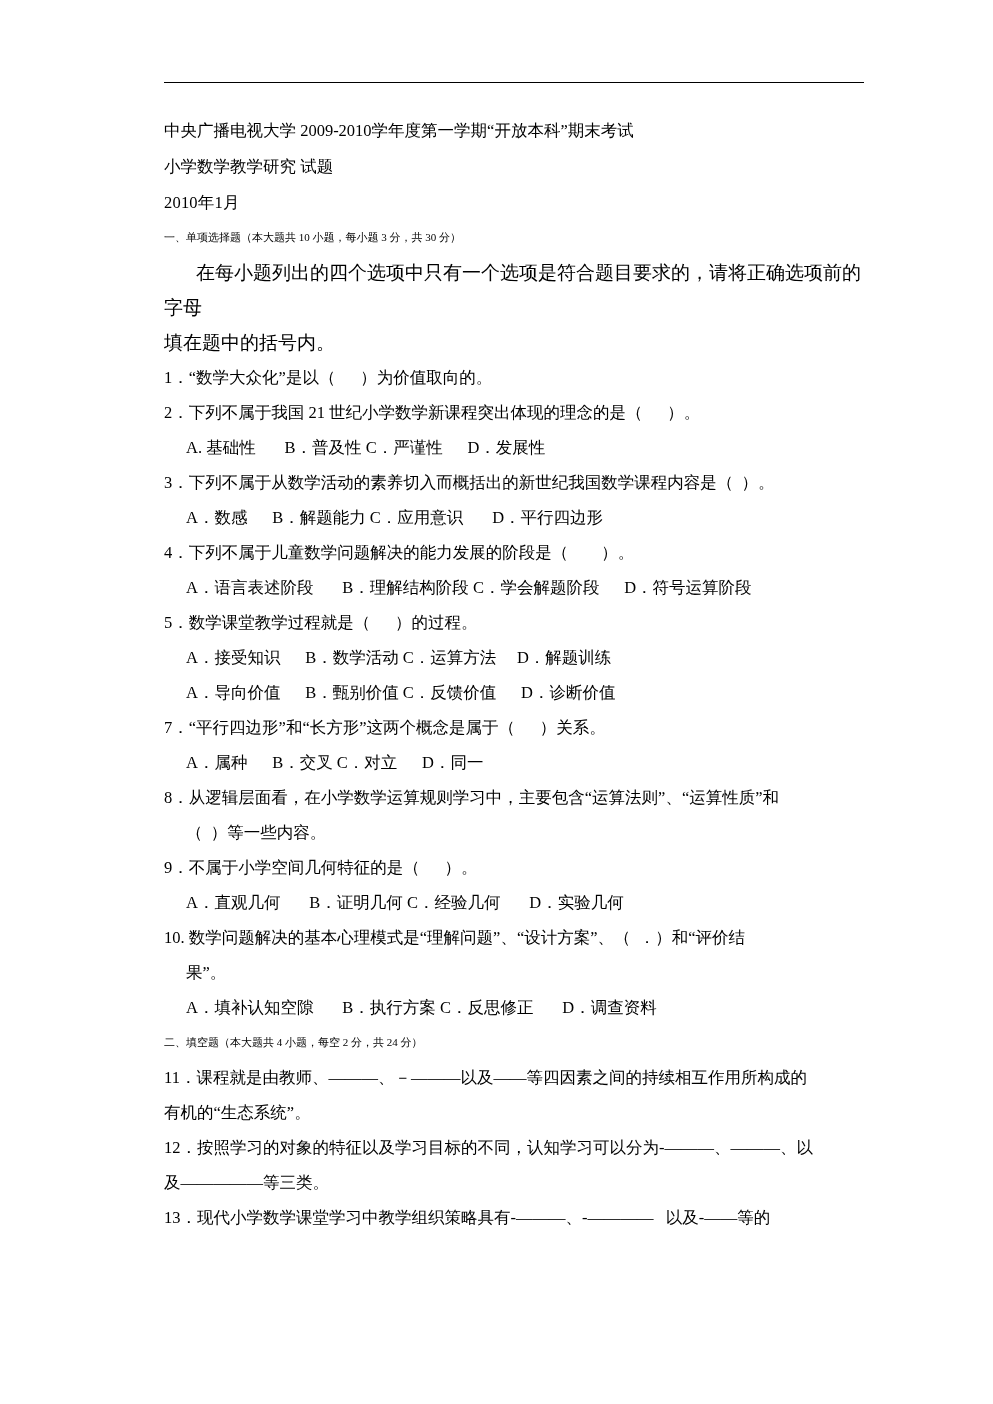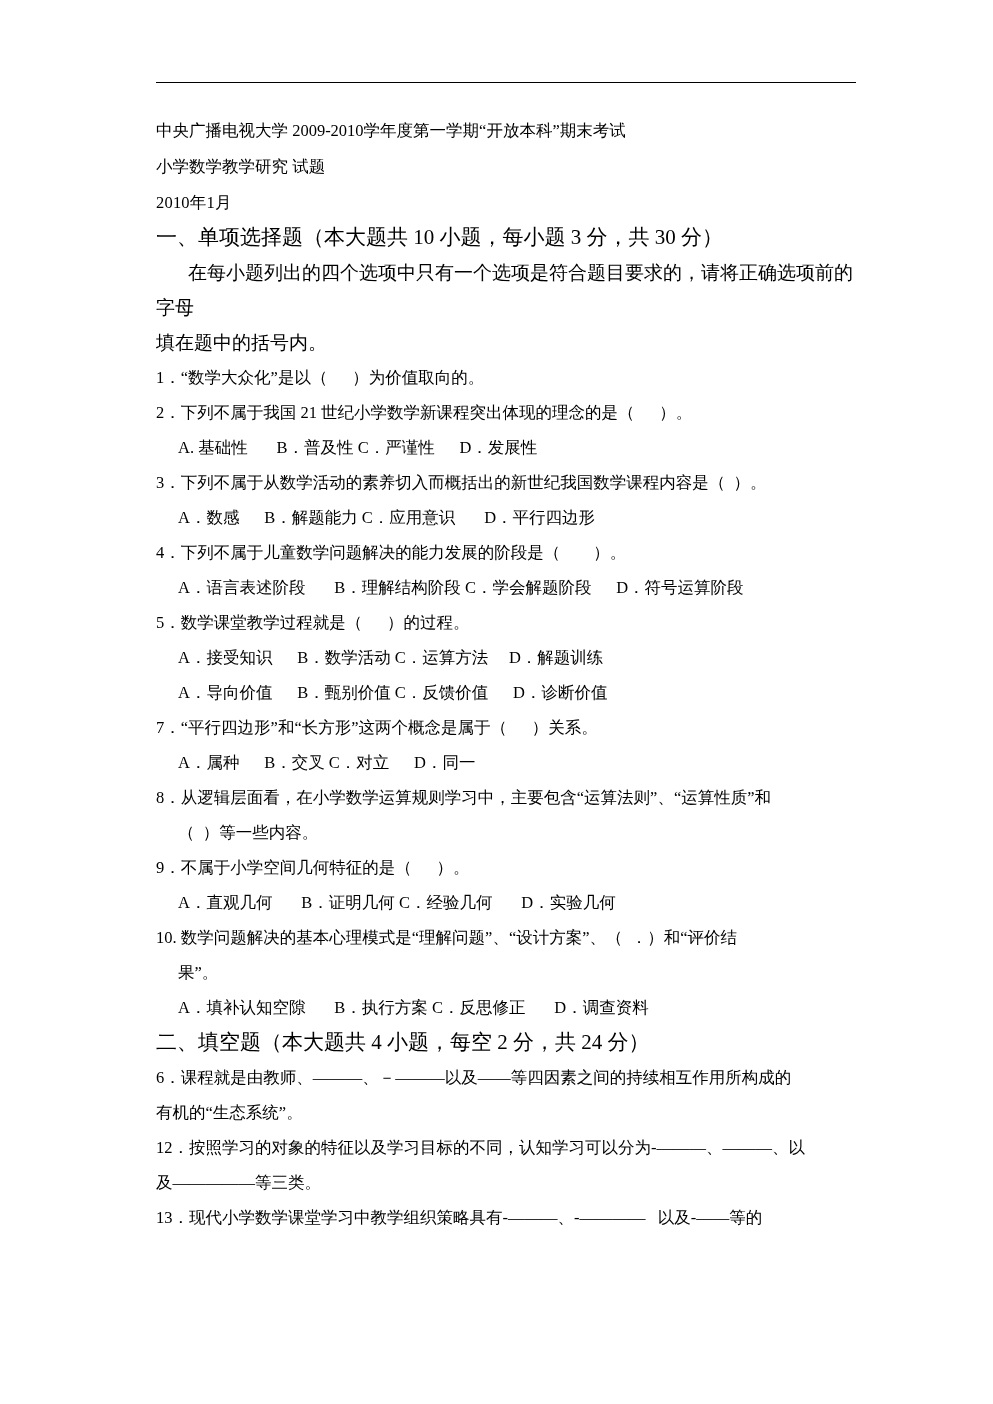--- a/index.html
+++ b/index.html
@@ -16,21 +16,21 @@
   .page {
     position: relative;
     width: 993px;
     height: 1404px;
     box-sizing: border-box;
     padding: 0;
     overflow: hidden;
   }
   .content {
     position: absolute;
-    left: 156px;
+    left: 164px;
     top: 82px;
     width: 700px;
   }
   .rule {
     border-top: 1px solid #000;
     width: 700px;
     margin: 0 0 30px 0;
     height: 0;
   }
   .line {
@@ -58,21 +58,21 @@
     line-height: 35px;
     white-space: pre-wrap;
   }
   .q-cont {
     font-size: 16.5px;
     line-height: 35px;
     padding-left: 22px;
     white-space: pre-wrap;
   }
   .section-head {
-    font-size: 21px;
+    font-size: 11px;
     line-height: 35px;
     white-space: pre-wrap;
   }
   .wrap-line {
     font-size: 19px;
     line-height: 35px;
     white-space: pre-wrap;
   }
 </style>
 </head>
@@ -115,21 +115,21 @@
 
     <div class="q-line">9．不属于小学空间几何特征的是（      ）。</div>
     <div class="opt-line">A．直观几何       B．证明几何 C．经验几何       D．实验几何</div>
 
     <div class="q-line">10. 数学问题解决的基本心理模式是“理解问题”、“设计方案”、（  ．）和“评价结</div>
     <div class="q-cont">果”。</div>
     <div class="opt-line">A．填补认知空隙       B．执行方案 C．反思修正       D．调查资料</div>
 
     <div class="section-head">二、填空题（本大题共 4 小题，每空 2 分，共 24 分）</div>
 
-    <div class="q-line">6．课程就是由教师、———、－———以及——等四因素之间的持续相互作用所构成的</div>
+    <div class="q-line">11．课程就是由教师、———、－———以及——等四因素之间的持续相互作用所构成的</div>
     <div class="q-line">有机的“生态系统”。</div>
 
     <div class="q-line">12．按照学习的对象的特征以及学习目标的不同，认知学习可以分为-———、———、以</div>
     <div class="q-line">及—————等三类。</div>
 
     <div class="q-line">13．现代小学数学课堂学习中教学组织策略具有-———、-————   以及-——等的</div>
 
   </div>
 </div>
 

